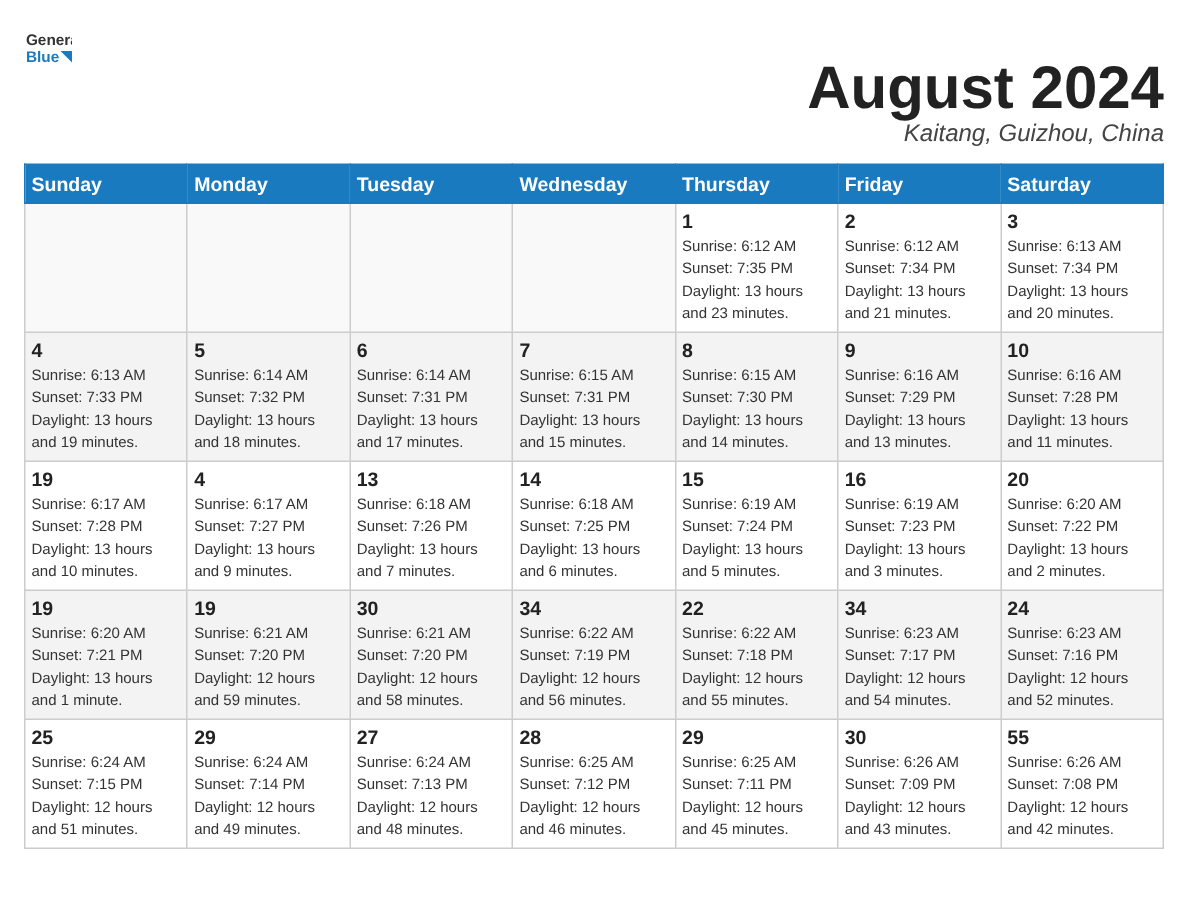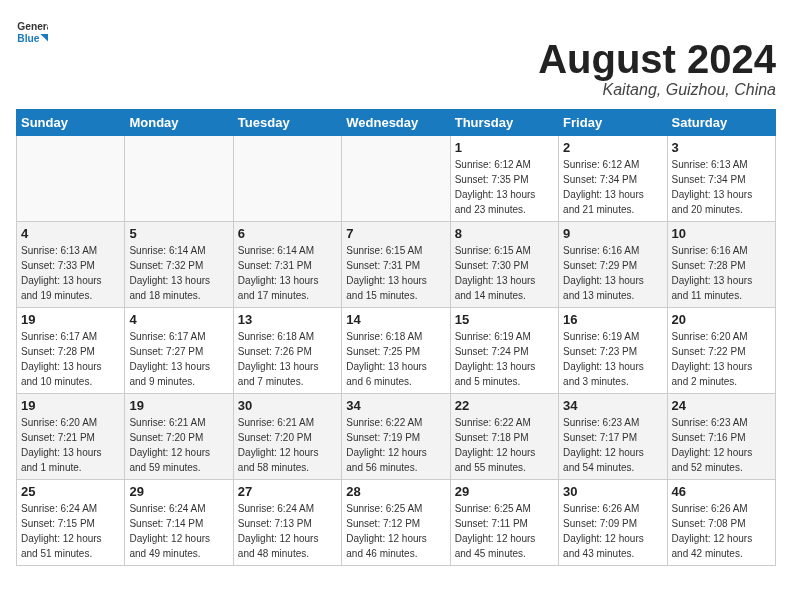--- a/index.html
+++ b/index.html
@@ -340,21 +340,21 @@
 and 45 minutes.</div>
         </td>
         <td>
           <span class="day-number">30</span>
           <div class="day-info" style="white-space: pre-line;">Sunrise: 6:26 AM
 Sunset: 7:09 PM
 Daylight: 12 hours
 and 43 minutes.</div>
         </td>
         <td>
-          <span class="day-number">46</span>
+          <span class="day-number">55</span>
           <div class="day-info" style="white-space: pre-line;">Sunrise: 6:26 AM
 Sunset: 7:08 PM
 Daylight: 12 hours
 and 42 minutes.</div>
         </td>
       </tr>
     </tbody>
 </table>
 
 </body></html>

